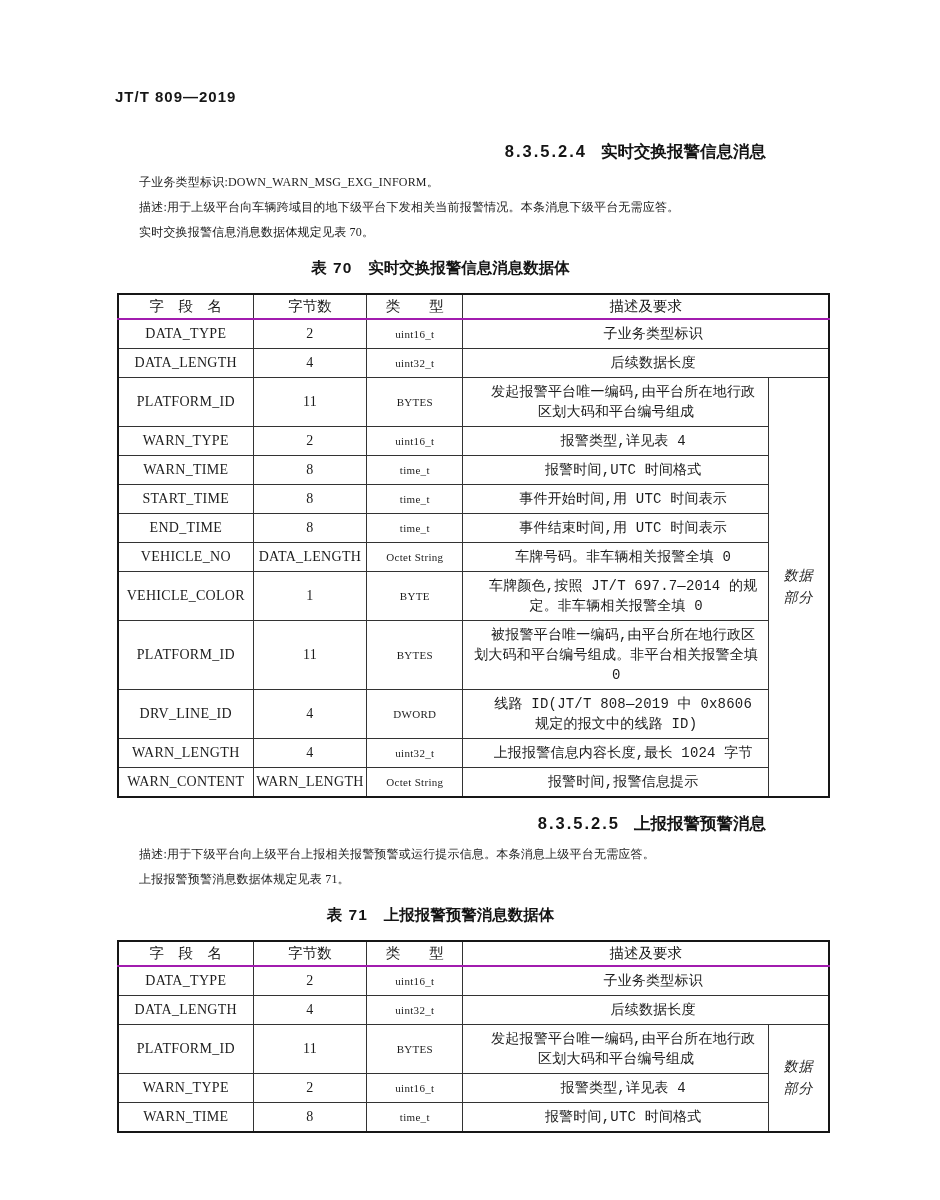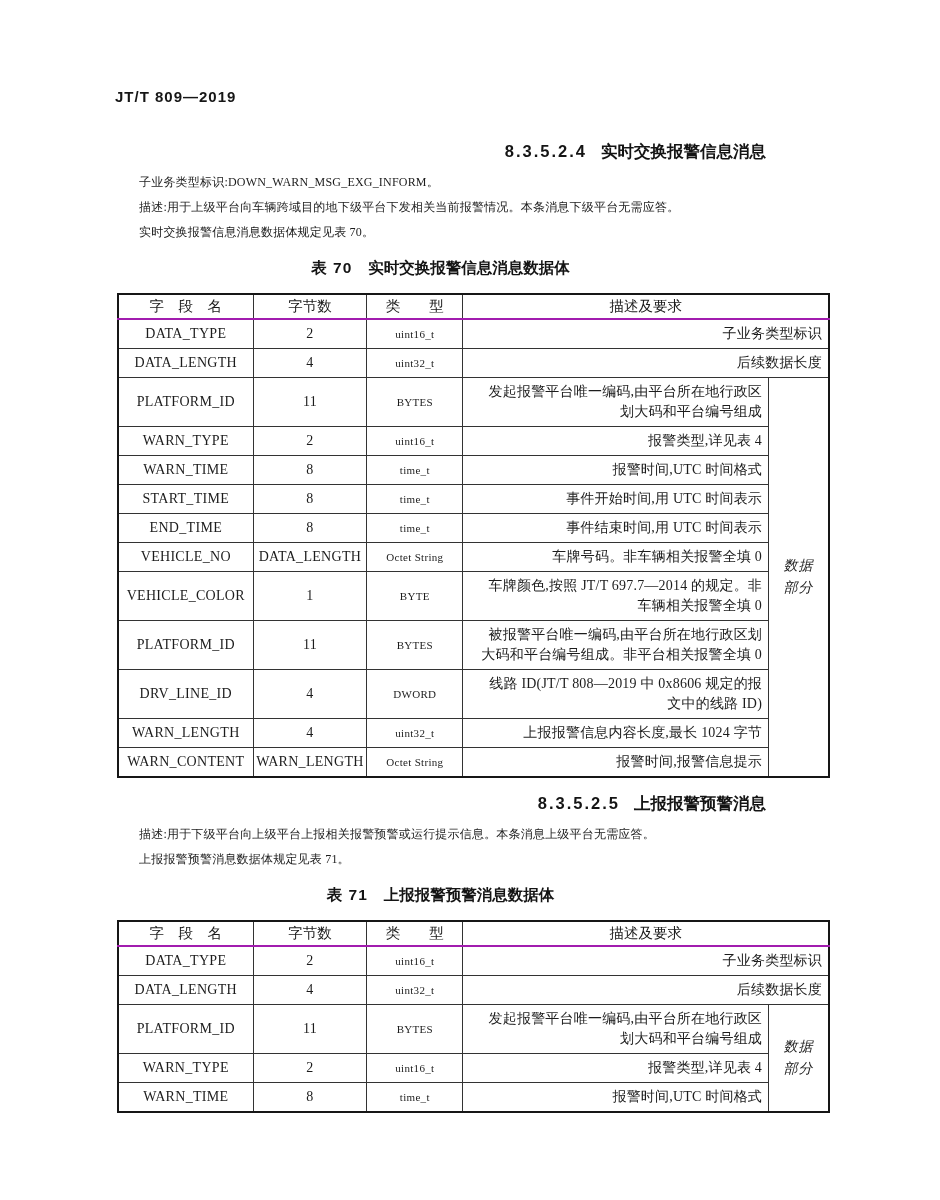--- a/index.html
+++ b/index.html
@@ -63,25 +63,26 @@
     height: 25px;
   }
   .c-field, .c-bytes, .c-type {
     text-align: center;
     font-family: "Liberation Serif", "DejaVu Serif", serif;
     letter-spacing: 0.3px;
     padding: 2px 1px;
   }
   .c-type { font-size: 11px; }
   .c-desc {
-    text-align: right;
+    text-align: center;
     padding: 4px 6px 4px 7px;
     text-indent: 1em;
     line-height: 20px;
     letter-spacing: 0.2px;
+    font-family: Liberation Mono, monospace;
   }
   .c-side {
     text-align: center;
     line-height: 22px;
     letter-spacing: 1px;
     font-style: italic;
   }
   .section-block { margin-top: 15px; }
 </style>
 </head>

